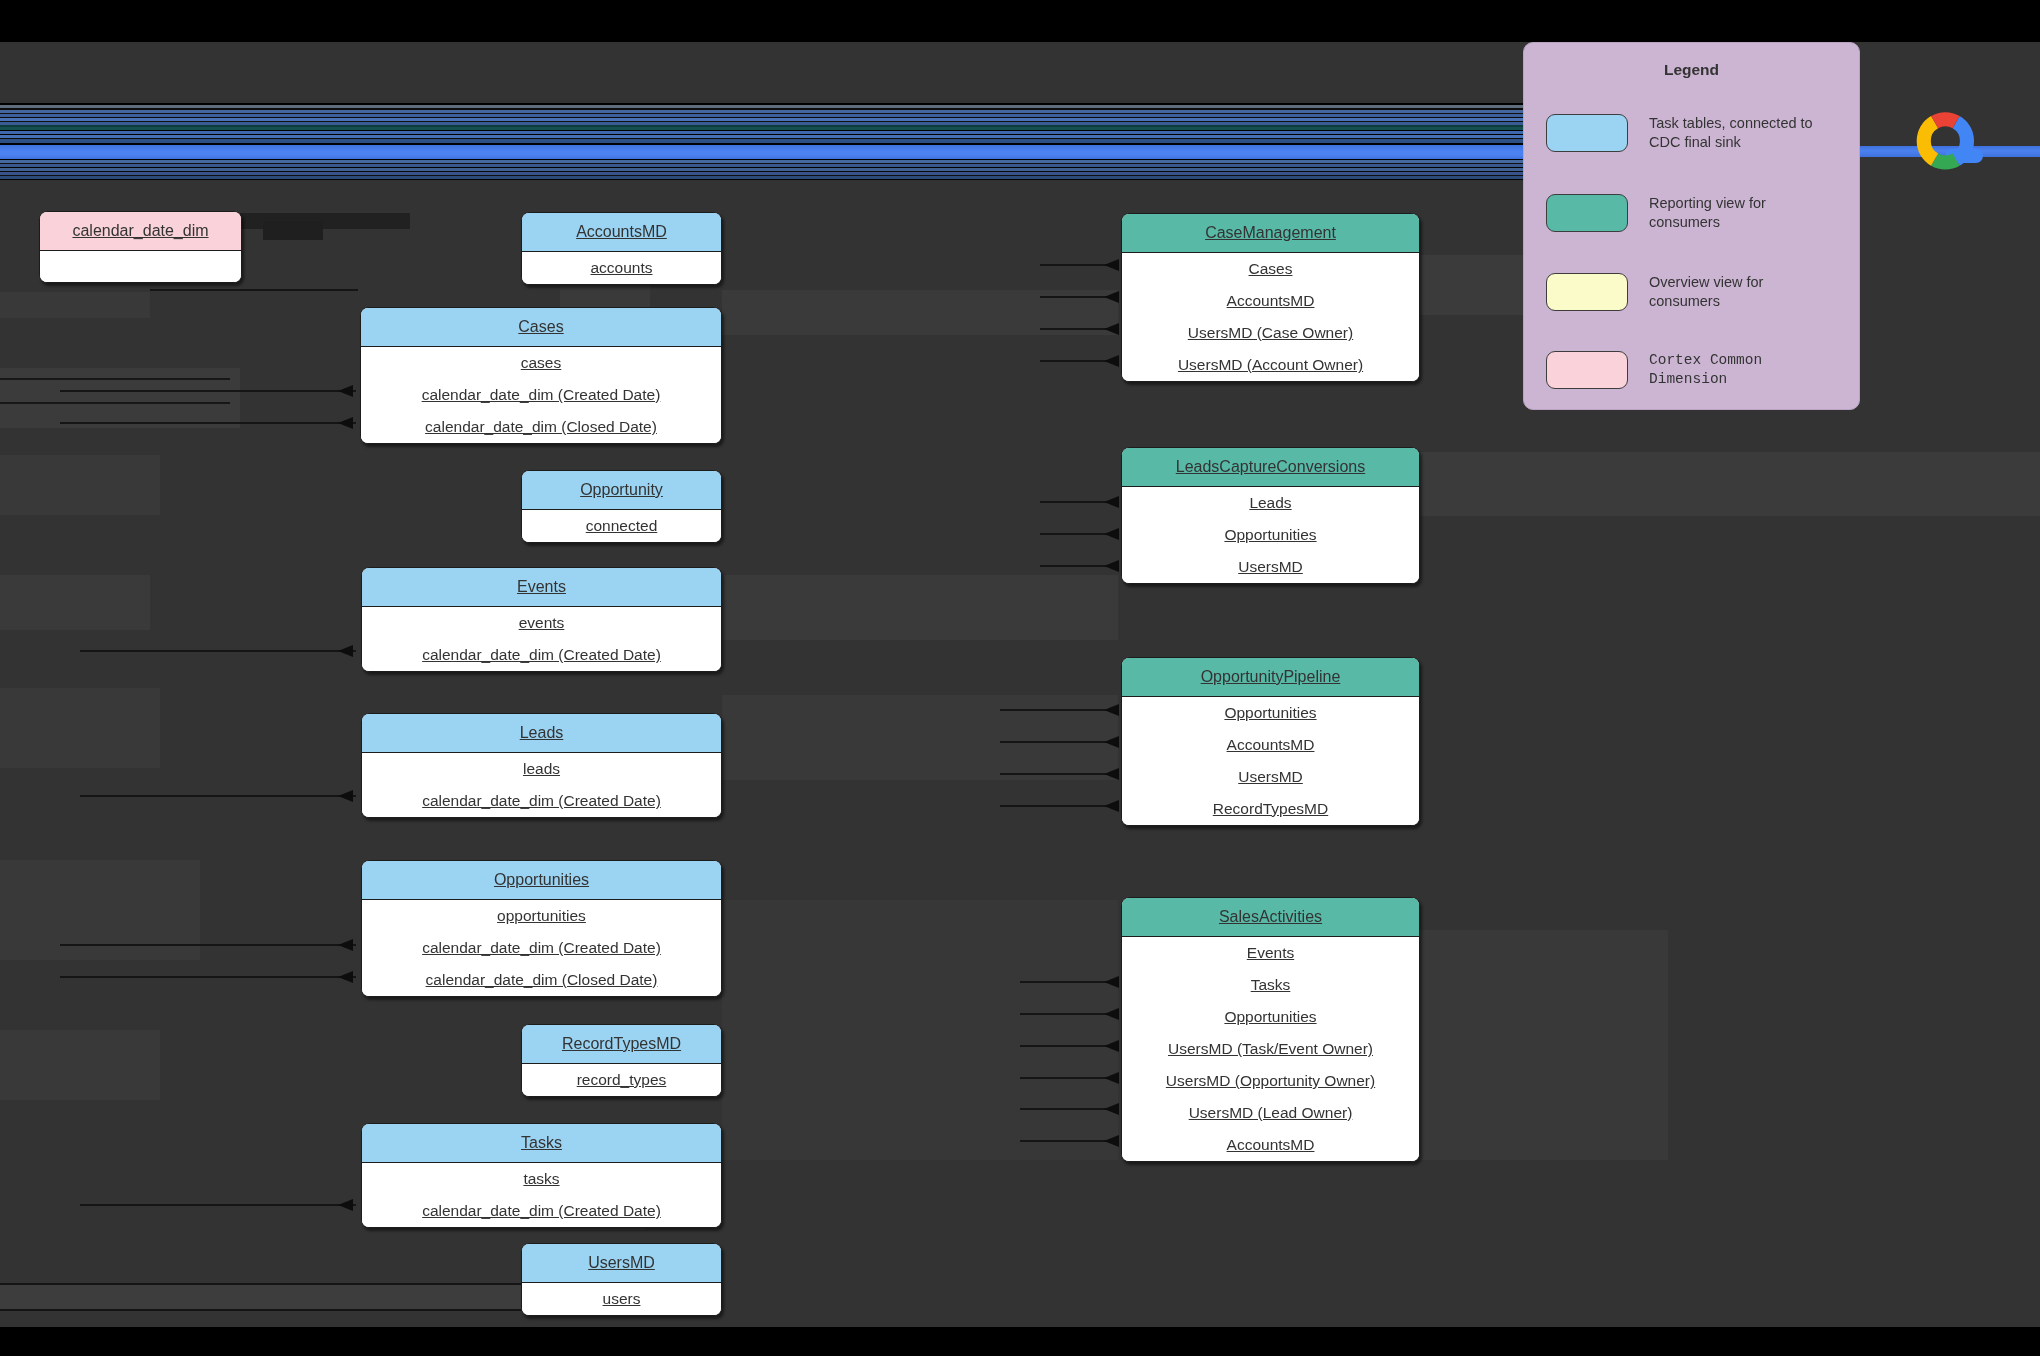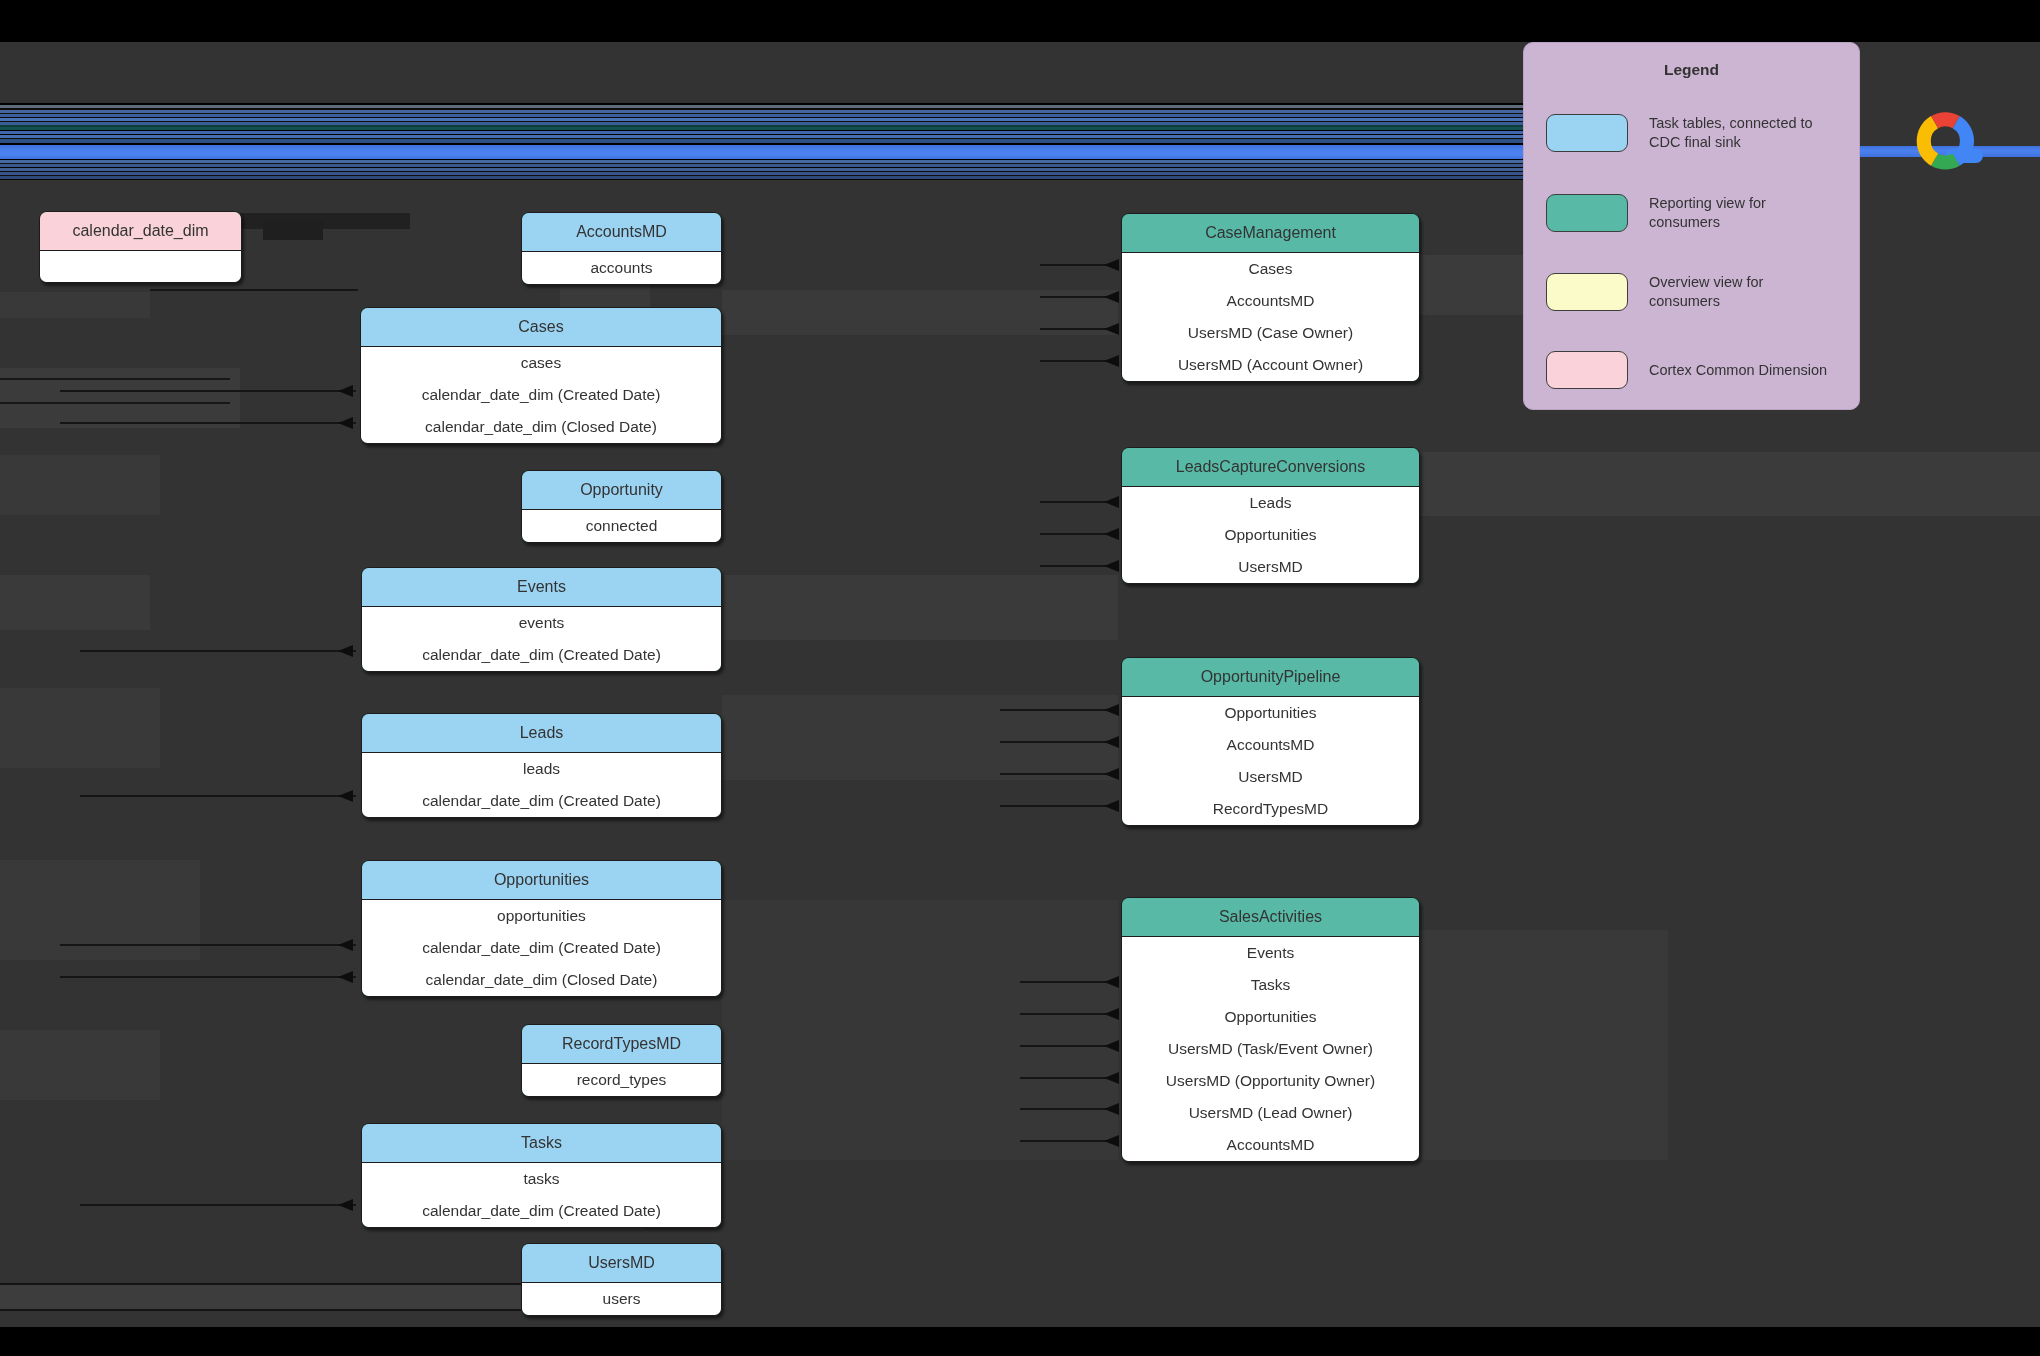--- a/index.html
+++ b/index.html
@@ -24,22 +24,22 @@
       #0c0c0c 68px,#0c0c0c 69px,#37538a 69px,#37538a 72px,#101010 72px,#101010 73px,
       #2c4a7a 73px,#2c4a7a 76px,#000 76px,#000 77px);}
   #stripe-right{position:absolute;left:1523px;top:146px;width:517px;height:11px;
     background:linear-gradient(to bottom,#3e71dd,#4b82f0 45%,#3e71dd);z-index:1;}
 
   .streak{position:absolute;z-index:2;}
   .cline{position:absolute;height:2px;background:#151515;z-index:3;}
   .arrow{position:absolute;width:0;height:0;z-index:4;
     border-top:6px solid transparent;border-bottom:6px solid transparent;border-right:15px solid #0d0d0d;}
 
-  .table{position:absolute;background:#15803d;border:1.5px solid #1c1c1c;border-radius:8px;
-    box-shadow:2px 3px 3px rgba(0,0,0,.5);z-index:5;color:#333;}
+  .table{position:absolute;background:#e5e5e5;border:1.5px solid #1c1c1c;border-radius:8px;
+    box-shadow:2px 3px 3px rgba(0,0,0,.5);z-index:5;color:#333;text-decoration:underline;}
   .thead{height:38px;line-height:38px;text-align:center;font-size:16px;
     border-bottom:1.5px solid #1c1c1c;border-radius:6.5px 6.5px 0 0;}
   .thead.base{background:#9bd3f2;}
   .thead.view{background:#58b9a7;}
   .thead.dimension{background:#f9d3d9;}
   .tbody{border-radius:0 0 6.5px 6.5px;min-height:31px;background:#fff;}
   .trow{height:32px;line-height:32px;text-align:center;font-size:15.5px;white-space:nowrap;}
 
   #legend{position:absolute;left:1523px;top:42px;width:335px;height:366px;background:#ccb5d3;
     border:1px solid #b9a2c2;border-radius:10px;z-index:6;color:#333;}
@@ -255,21 +255,21 @@
           <div class="ltext">Task tables, connected to CDC final sink</div>
         </div>
         <div class="litem" style="top: 151px;">
           <div class="swatch view"></div>
           <div class="ltext">Reporting view for consumers</div>
         </div>
         <div class="litem" style="top: 230px;">
           <div class="swatch overview"></div>
           <div class="ltext">Overview view for consumers</div>
         </div>
-        <div class="litem" style="top: 308px;">
+        <div class="litem" style="top: 308px; font-family: Liberation Mono, monospace;">
           <div class="swatch dimension"></div>
           <div class="ltext">Cortex Common Dimension</div>
         </div>
       </div>
   </div>
 
   <svg id="gcp-logo" viewBox="0 0 100 80">
     <rect x="44" y="49" width="40" height="15.5" rx="7.5" fill="#4285f4"></rect>
     <circle cx="44" cy="41" r="23" fill="none" stroke="#4285f4" stroke-width="15" pathLength="360" stroke-dasharray="120 240" stroke-dashoffset="-300"></circle>
     <circle cx="44" cy="41" r="23" fill="none" stroke="#34a853" stroke-width="15" pathLength="360" stroke-dasharray="60 300" stroke-dashoffset="-60"></circle>

